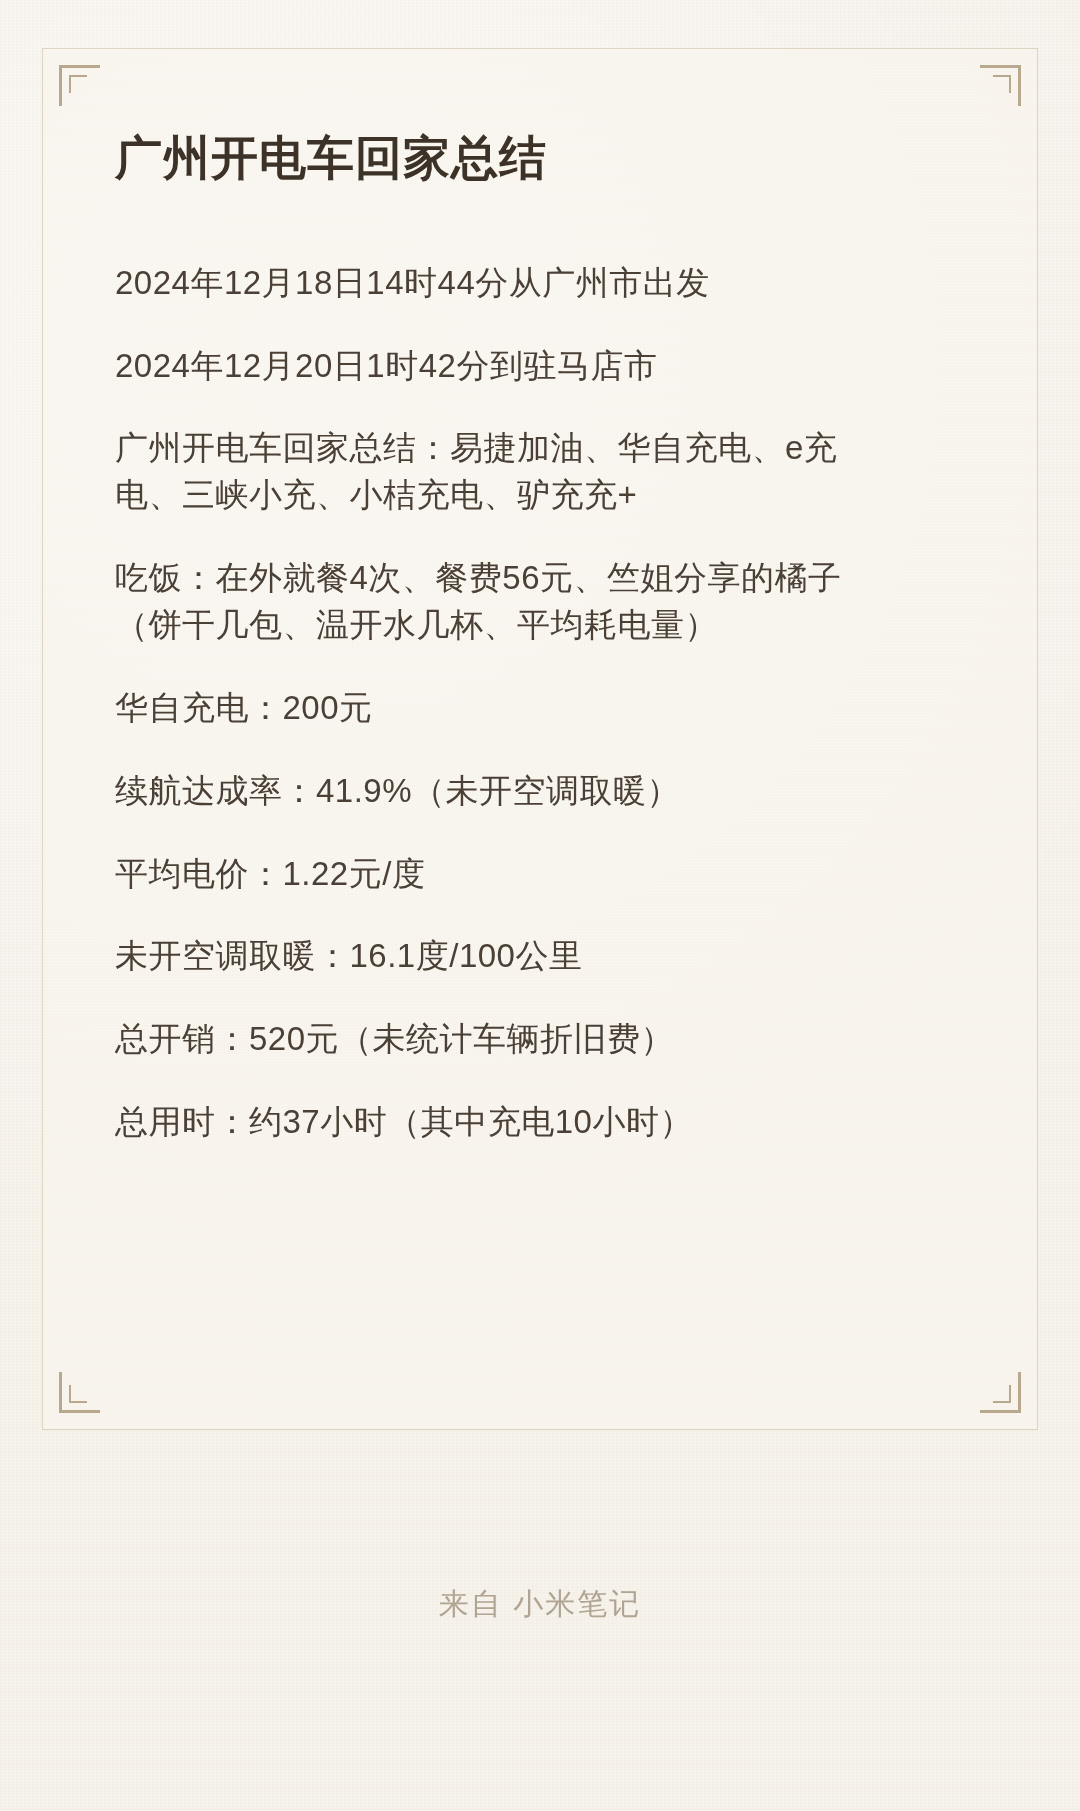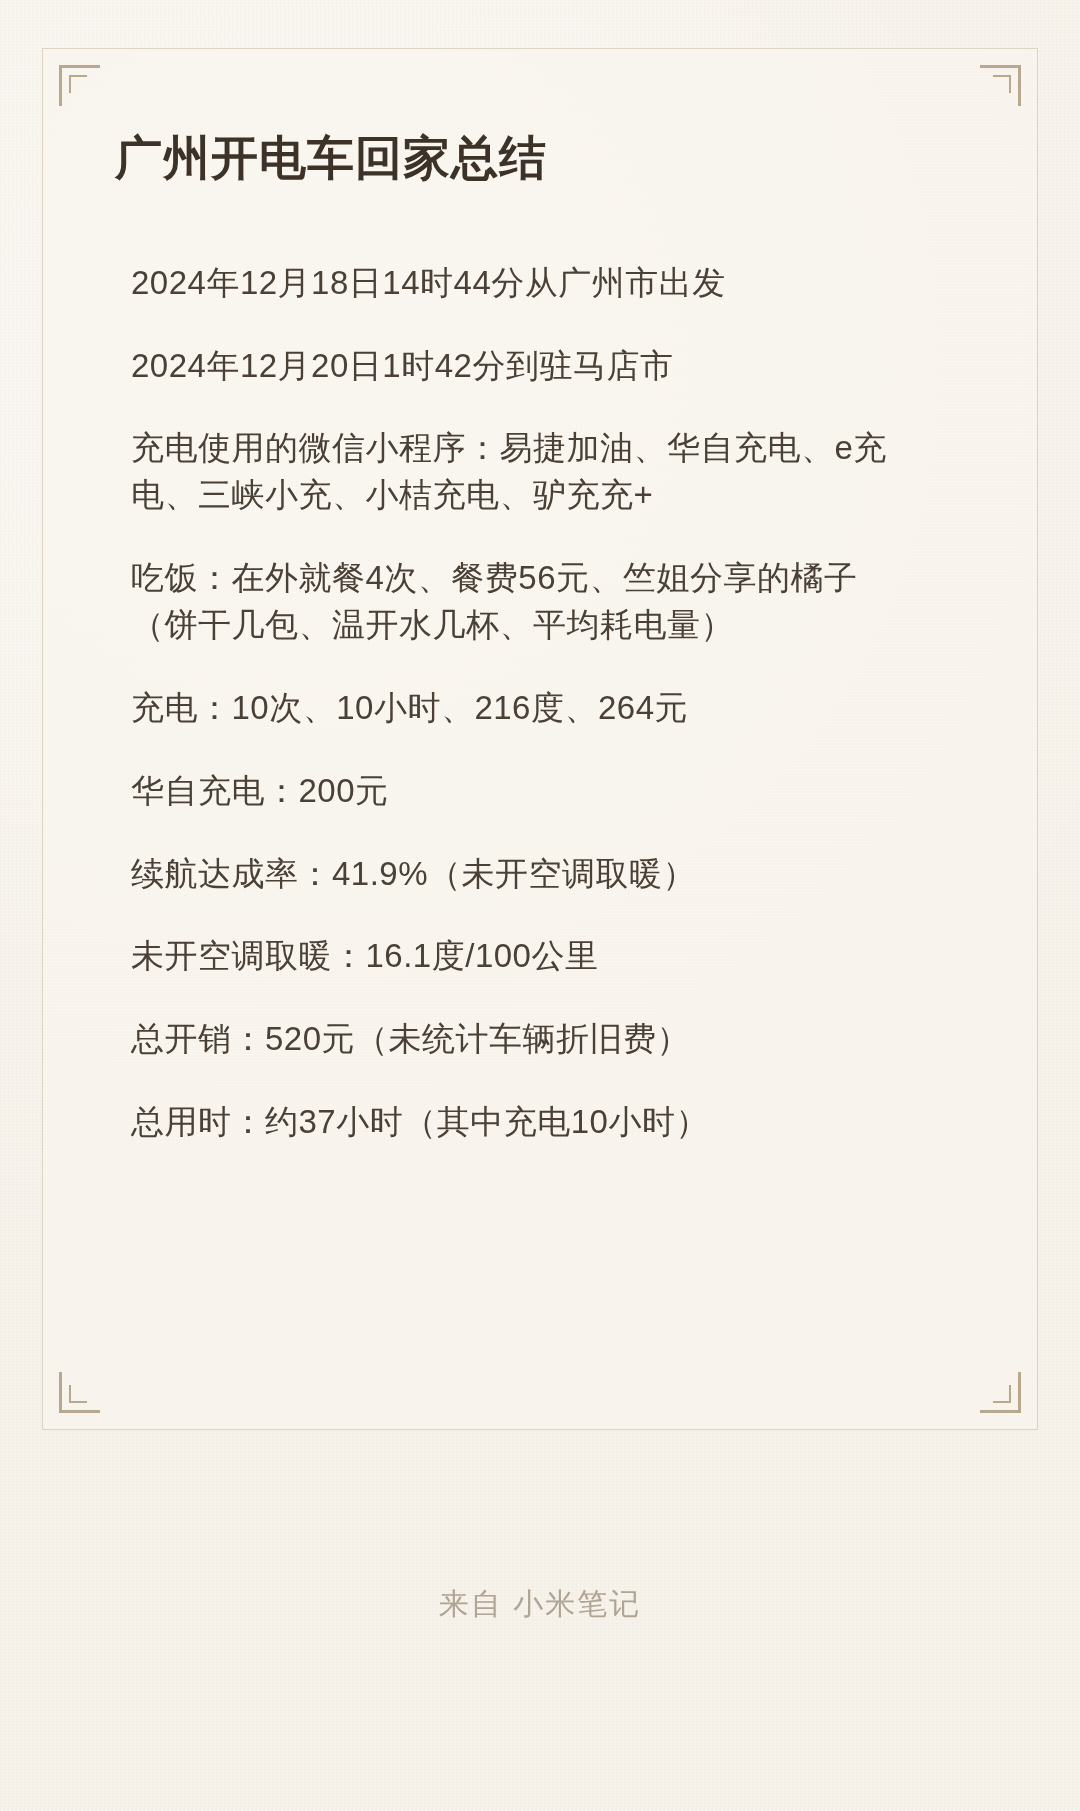--- a/index.html
+++ b/index.html
@@ -84,21 +84,21 @@
   .note-title {
     font-size: 47px;
     font-weight: bold;
     color: #3d3227;
     letter-spacing: 1px;
     margin: 0 0 72px 0;
     line-height: 1.25;
   }
 
   .note-body {
-    margin: 16px;
+    margin: 0;
     padding: 0;
     list-style: none;
   }
 
   .note-line {
     font-size: 33px;
     line-height: 1.42;
     color: #4a4036;
     margin-bottom: 36px;
     letter-spacing: 0.5px;
@@ -129,25 +129,25 @@
     <span class="corner tr"></span>
     <span class="corner bl"></span>
     <span class="corner br"></span>
 
     <div class="content">
       <h1 class="note-title">广州开电车回家总结</h1>
 
       <div class="note-body">
         <p class="note-line">2024年12月18日14时44分从广州市出发</p>
         <p class="note-line">2024年12月20日1时42分到驻马店市</p>
-        <p class="note-line">充电使用的微信小程序：易捷加油、华自充电、e充电、三峡小充、小桔充电、驴充充+</p>
+        <p class="note-line">广州开电车回家总结：易捷加油、华自充电、e充电、三峡小充、小桔充电、驴充充+</p>
         <p class="note-line">吃饭：在外就餐4次、餐费56元、竺姐分享的橘子（饼干几包、温开水几杯、平均耗电量）</p>
-        <p class="note-line">充电：10次、10小时、216度、264元</p>
         <p class="note-line">华自充电：200元</p>
         <p class="note-line">续航达成率：41.9%（未开空调取暖）</p>
+        <p class="note-line">平均电价：1.22元/度</p>
         <p class="note-line">未开空调取暖：16.1度/100公里</p>
         <p class="note-line">总开销：520元（未统计车辆折旧费）</p>
         <p class="note-line">总用时：约37小时（其中充电10小时）</p>
       </div>
     </div>
   </div>
 
   <div class="footer">来自 小米笔记</div>
 </div>
 

